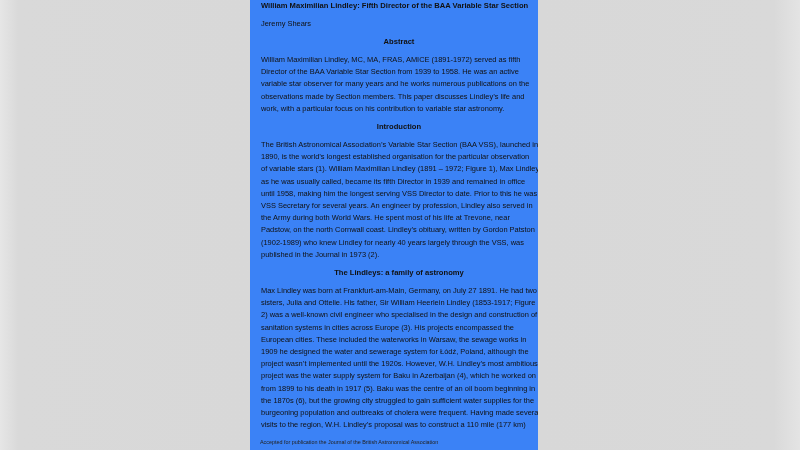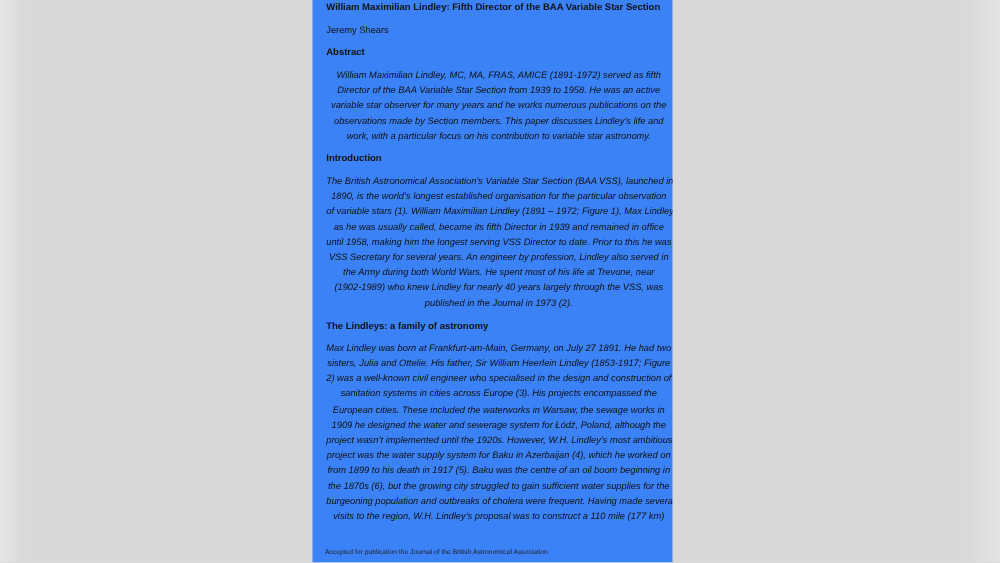--- a/index.html
+++ b/index.html
@@ -50,25 +50,25 @@
   }
   .author {
     margin: 6px 0 0 0;
     line-height: 12px;
   }
   h2 {
     font-size: 7.6px;
     font-weight: bold;
     margin: 6px 0 0 0;
     line-height: 12px;
+    text-align: center;
   }
   p {
     margin: 6px 0 0 0;
-    text-align: center;
-    font-style: italic;
+    text-align: left;
   }
   .line { display: block; white-space: nowrap; }
   .footer {
     position: absolute;
     left: 10px;
     top: 439px;
     font-size: 5.4px;
     color: #222;
     white-space: nowrap;
   }
@@ -95,20 +95,21 @@
 
     <h2>Introduction</h2>
     <p>
       <span class="line">The British Astronomical Association’s Variable Star Section (BAA VSS), launched in</span>
       <span class="line">1890, is the world’s longest established organisation for the particular observation</span>
       <span class="line">of variable stars (1). William Maximilian Lindley (1891 – 1972; Figure 1), Max Lindley</span>
       <span class="line">as he was usually called, became its fifth Director in 1939 and remained in office</span>
       <span class="line">until 1958, making him the longest serving VSS Director to date. Prior to this he was</span>
       <span class="line">VSS Secretary for several years. An engineer by profession, Lindley also served in</span>
       <span class="line">the Army during both World Wars. He spent most of his life at Trevone, near</span>
+      <span class="line">Padstow, on the north Cornwall coast. Lindley’s obituary, written by Gordon Patston</span>
       <span class="line">(1902-1989) who knew Lindley for nearly 40 years largely through the VSS, was</span>
       <span class="line">published in the Journal in 1973 (2).</span>
     </p>
 
     <h2>The Lindleys: a family of astronomy</h2>
     <p>
       <span class="line">Max Lindley was born at Frankfurt-am-Main, Germany, on July 27 1891. He had two</span>
       <span class="line">sisters, Julia and Ottelie. His father, Sir William Heerlein Lindley (1853-1917; Figure</span>
       <span class="line">2) was a well-known civil engineer who specialised in the design and construction of</span>
       <span class="line">sanitation systems in cities across Europe (3). His projects encompassed the</span>

